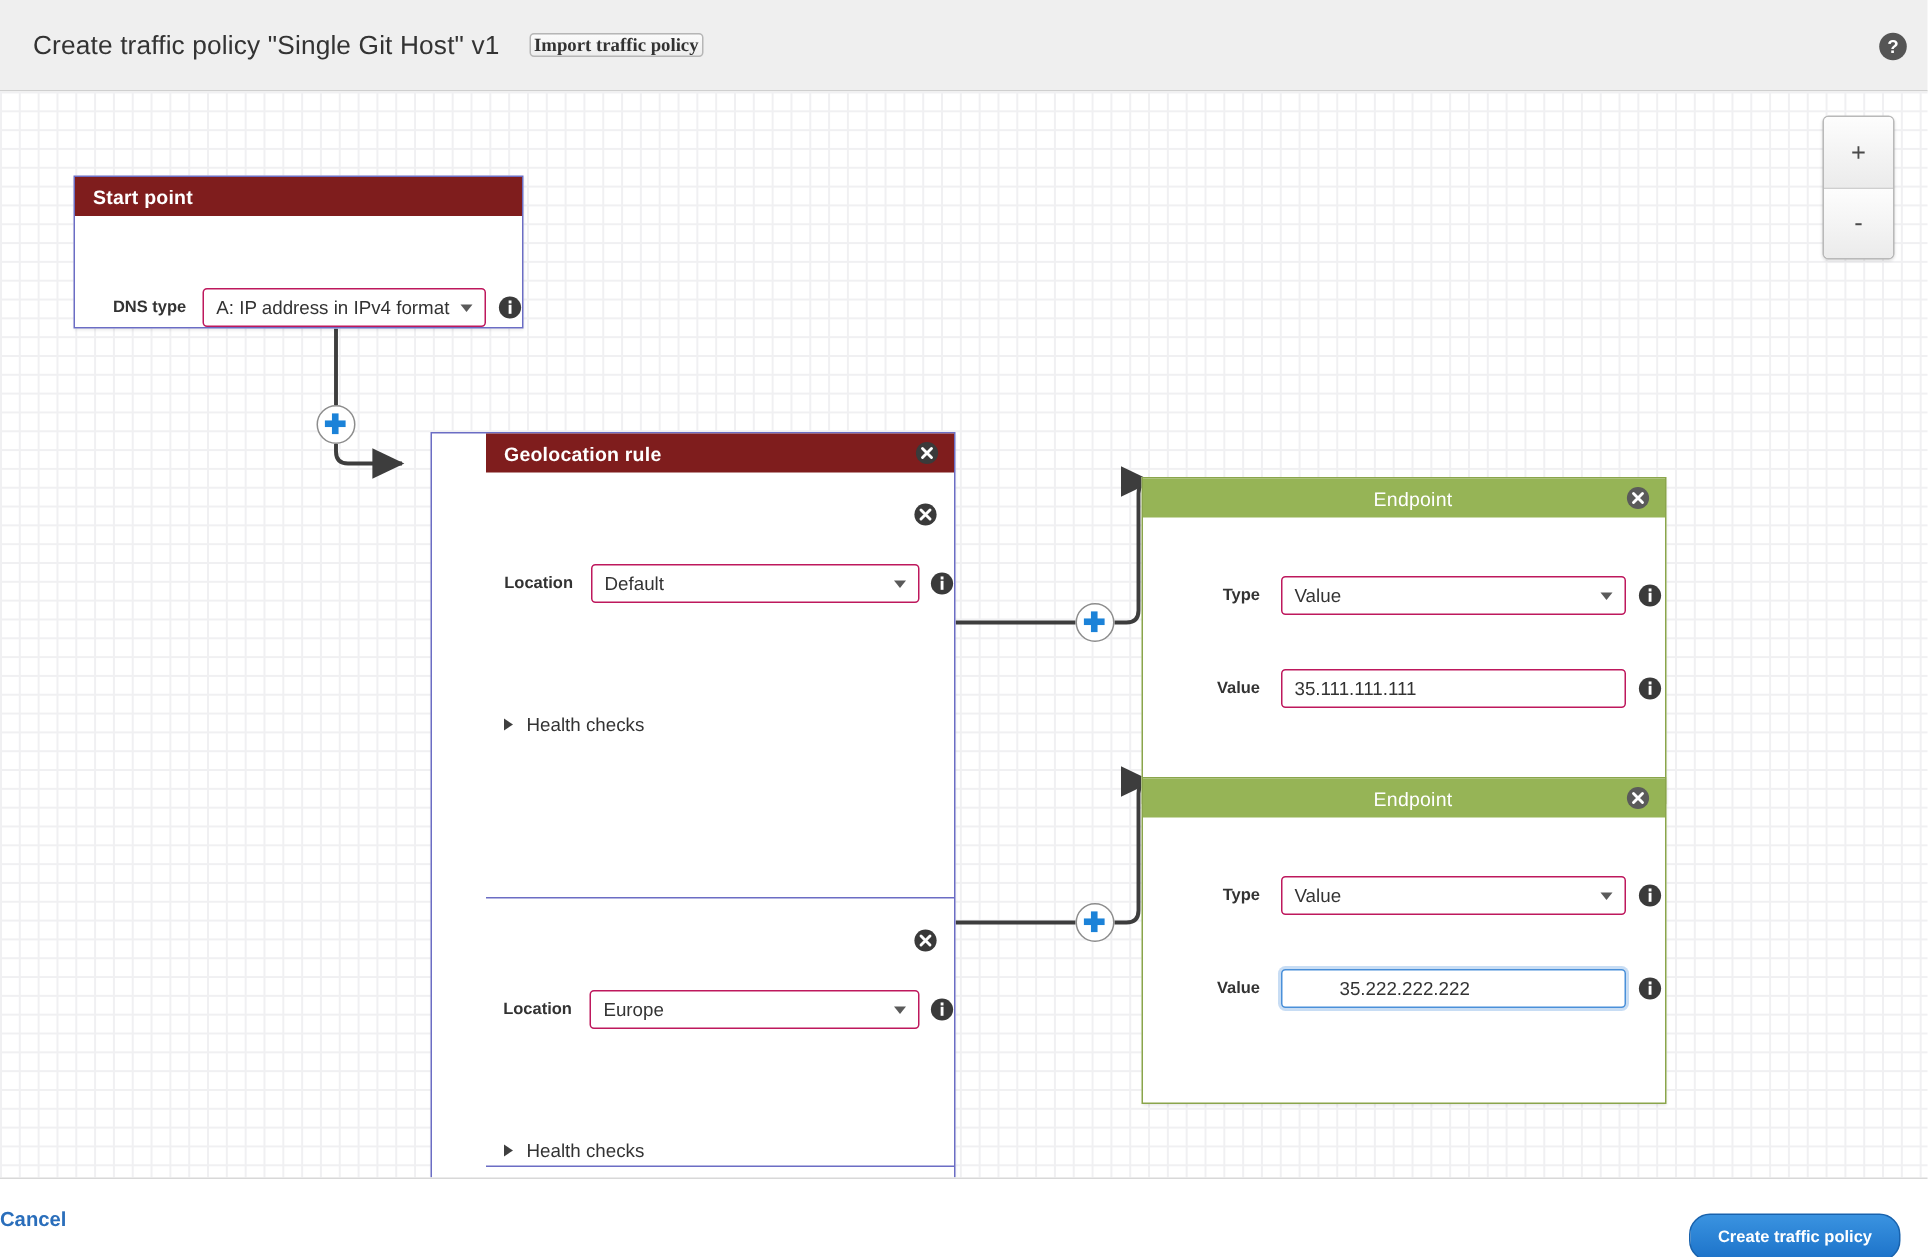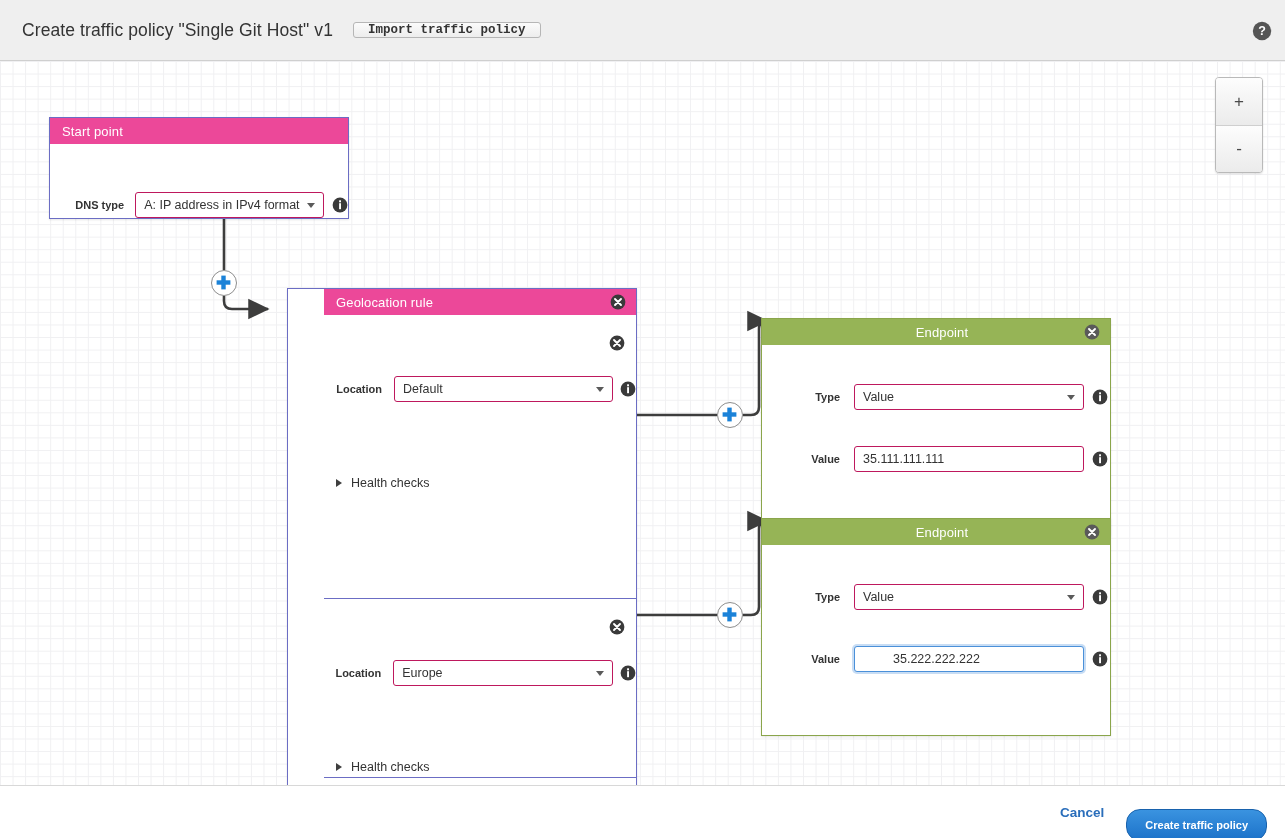--- a/index.html
+++ b/index.html
@@ -25,22 +25,22 @@
   #page-title {
     margin-left: 22px;
     font-size: 17.5px;
     color: #333333;
     letter-spacing: 0.1px;
     white-space: nowrap;
   }
   #import-btn {
     margin-left: 20px;
     height: 16px;
-    padding: 0 14px;
-    font-family: Liberation Mono, monospace;
+    padding: 0 2px;
+    font-family: Liberation Serif, serif;
     font-size: 12.5px;
     font-weight: bold;
     color: #333333;
     background: linear-gradient(to bottom, #fbfbfb 0%, #ededed 100%);
     border: 1px solid #b6b6b6;
     border-radius: 3px;
     cursor: pointer;
     white-space: nowrap;
   }
   #help-icon {
@@ -75,21 +75,21 @@
     height: 26px;
     display: flex;
     align-items: center;
     padding-left: 12px;
     color: #ffffff;
     font-size: 13px;
     letter-spacing: 0.15px;
     position: relative;
   }
   .node.purple { border-color: #6b6dc4; }
-  .node.purple > .node-head { background: #ec4899; }
+  .node.purple > .node-head { background: #7f1d1d; font-weight: bold; }
   .node.green  { border-color: #8aa54b; }
   .node.green  > .node-head { background: #96b456; justify-content: center; }
 
   .node-body { position: relative; }
 
   
   .field-row {
     display: flex;
     align-items: center;
     position: relative;
@@ -198,21 +198,21 @@
 
   
   #footer-bar {
     position: absolute;
     left: 0; top: 785px;
     width: 1285px; height: 53px;
     background: #ffffff;
     border-top: 1px solid #d8d8d8;
     display: flex;
     align-items: center;
-    justify-content: flex-end;
+    justify-content: space-between;
     padding-right: 18px;
   }
   #cancel-link {
     font-size: 13.5px;
     font-weight: bold;
     color: #2a6ebb;
     cursor: pointer;
     margin-right: 22px;
   }
   #create-btn {

